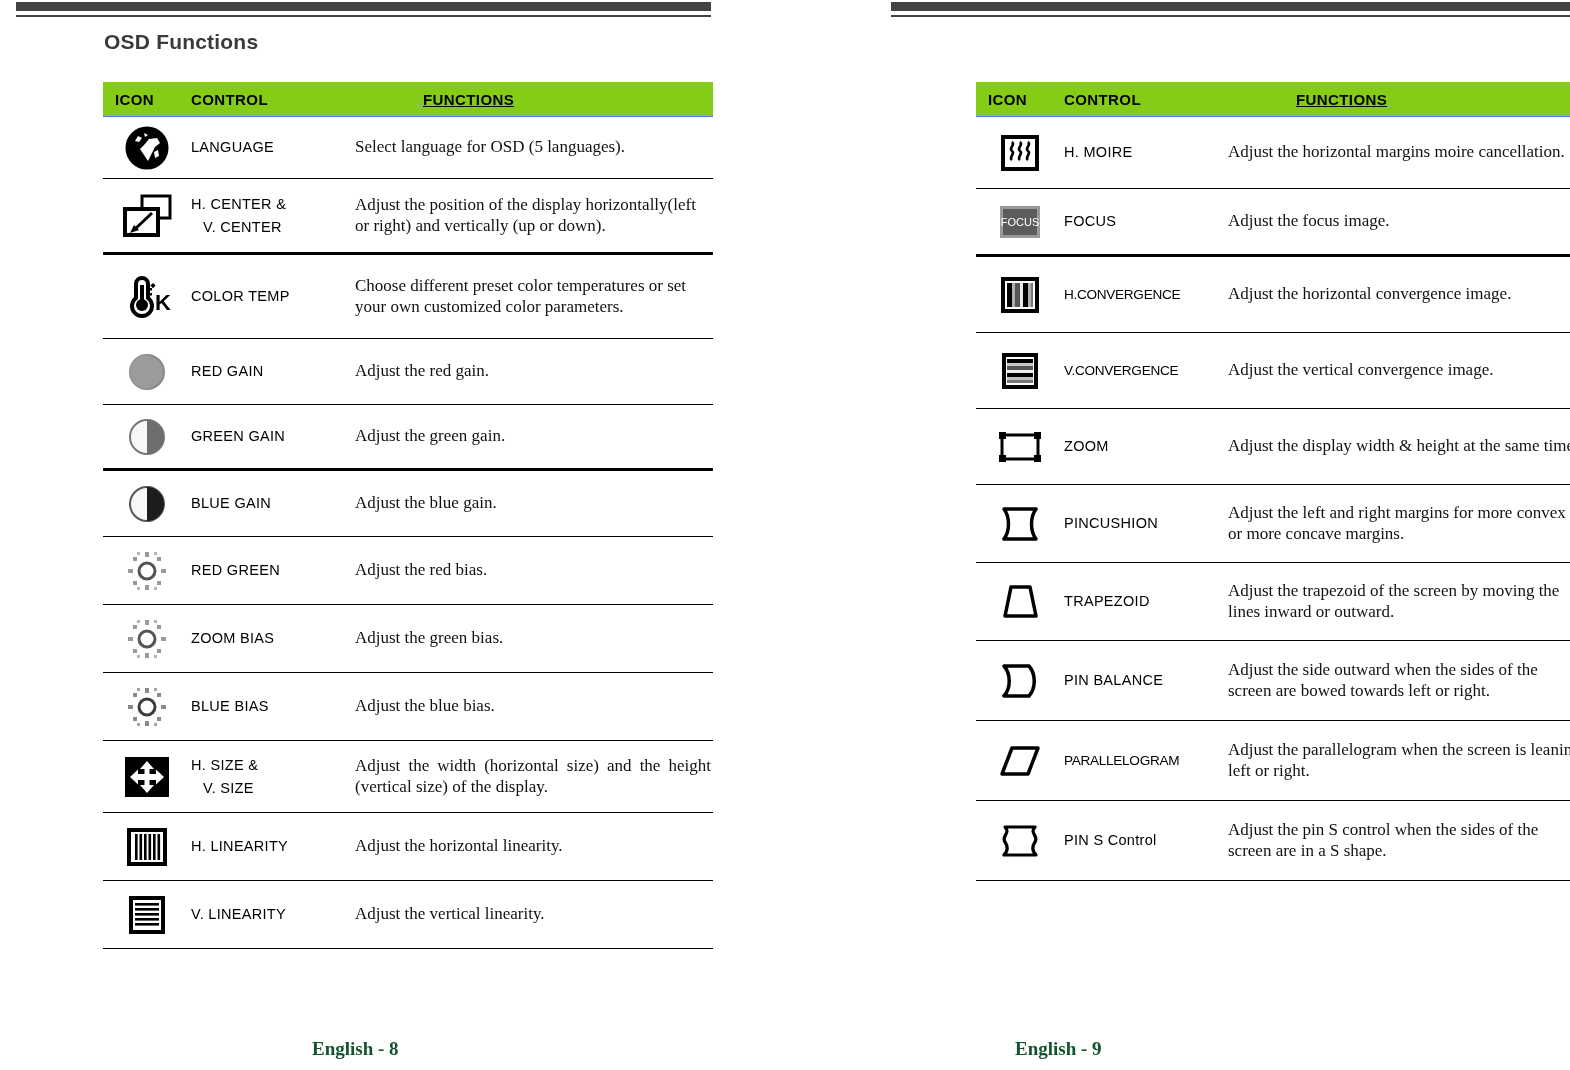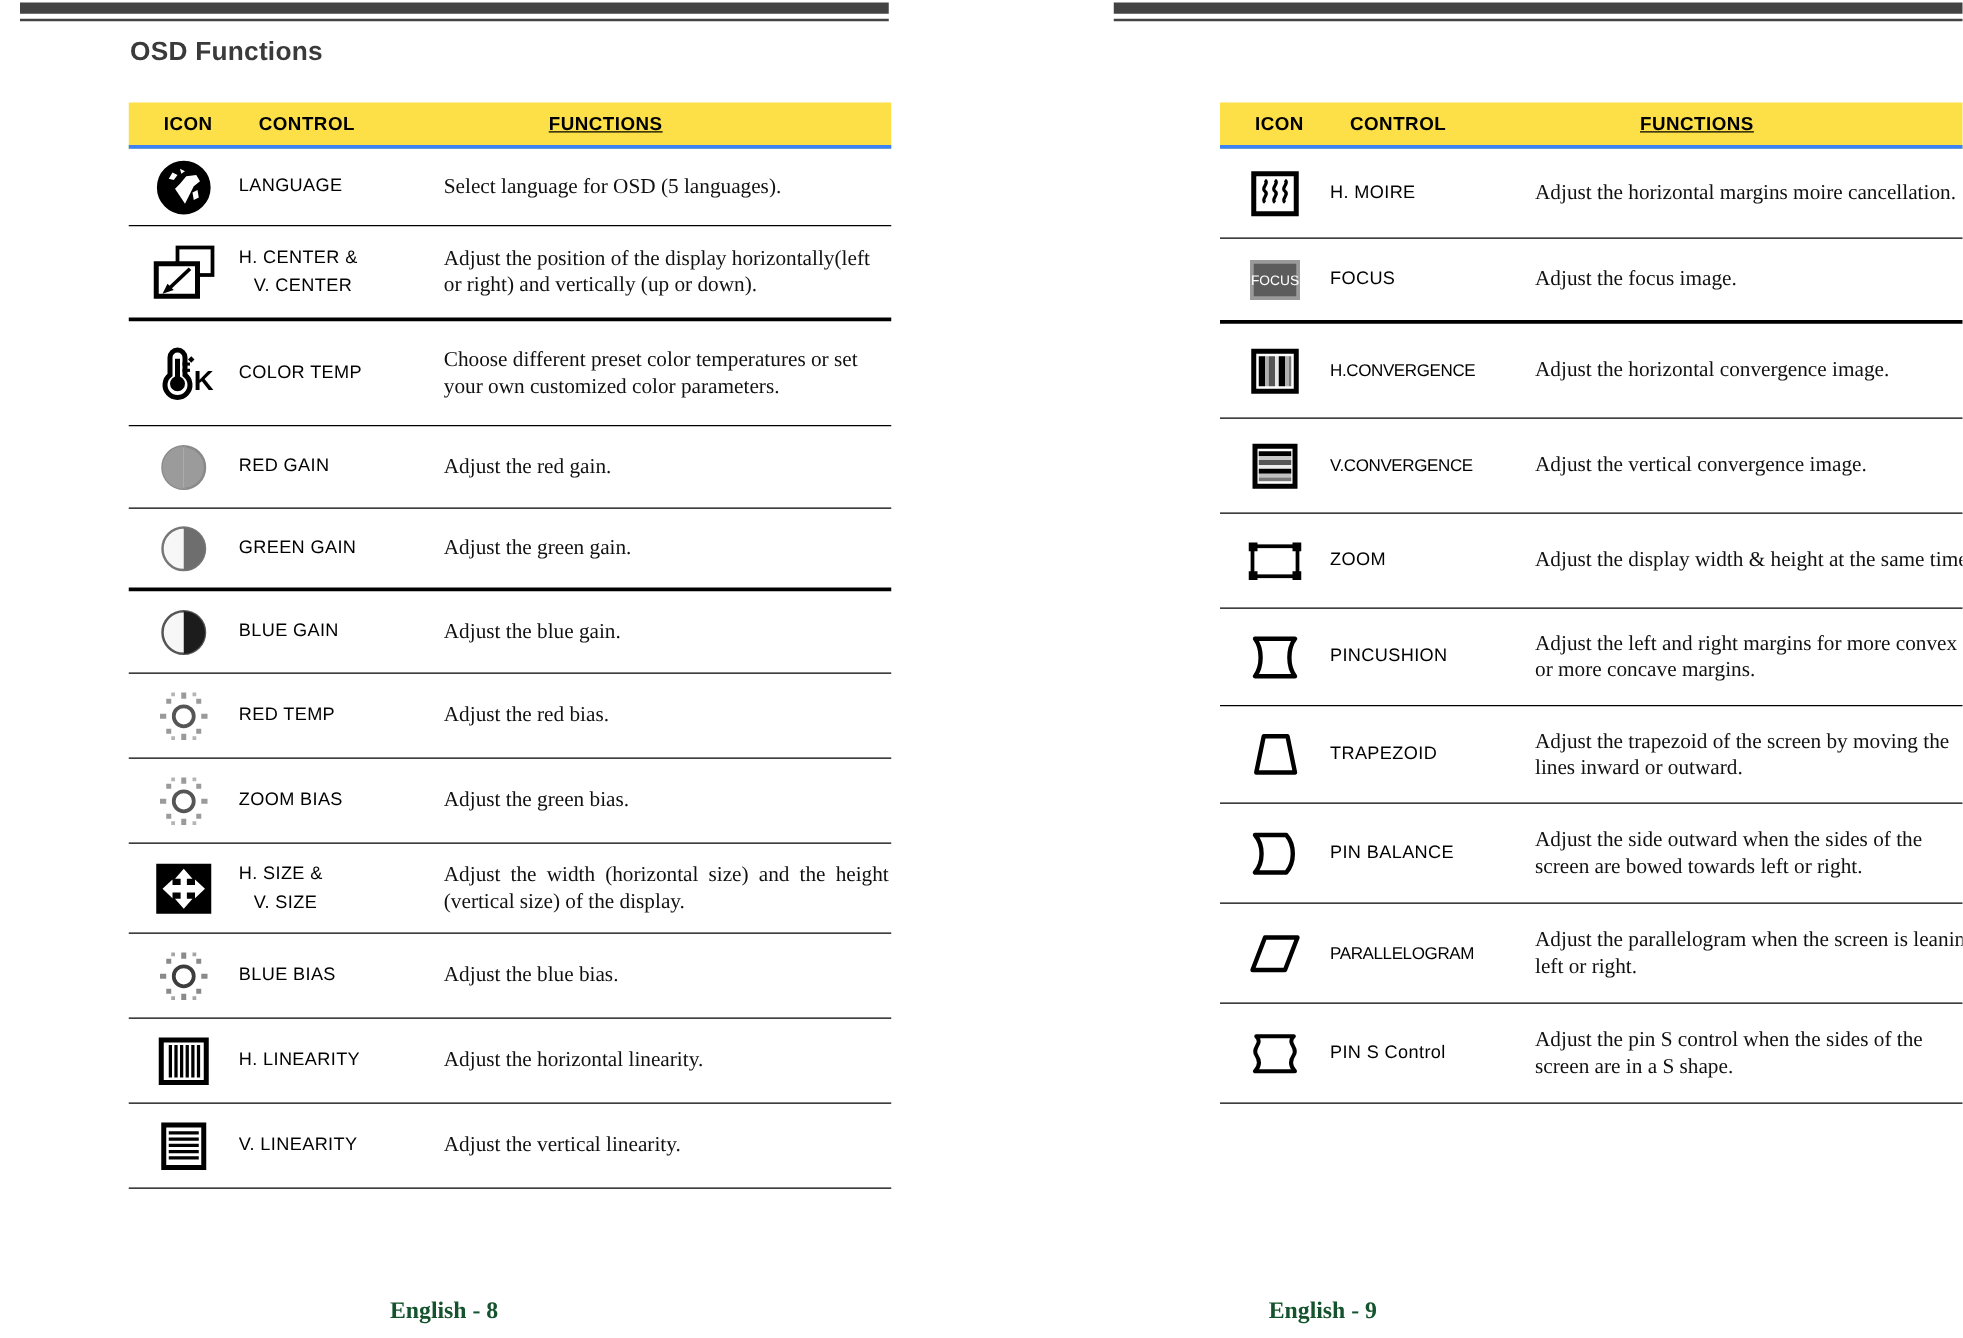--- a/index.html
+++ b/index.html
@@ -59,26 +59,25 @@
   }
 
   
   .osd-table {
     position: absolute;
     box-sizing: border-box;
   }
   .left-table  { left: 87px; top: 82px;  width: 610px; }
 
   .thead {
-    background: #fde047;
+    background: #84cc16;
     display: flex;
     align-items: center;
     height: 34px;
-    border-bottom: 3px solid #3b82f6;
-    padding-left: 16px;
+    border-bottom: 1px solid #3b82f6;
   }
   .th {
     font-size: 15px;
     font-weight: bold;
     color: #000;
     letter-spacing: 0.4px;
   }
   .th-icon    { width: 88px; padding-left: 12px; box-sizing: border-box; }
   .th-control { width: 160px; box-sizing: border-box; }
   .th-func    { flex: 1; text-align: left; padding-left: 72px; box-sizing: border-box; text-decoration: underline; }
@@ -262,21 +261,21 @@
             <rect x="32" y="8" width="4" height="4" fill="#9a9a9a"></rect>
             <rect x="8" y="32" width="4" height="4" fill="#9a9a9a"></rect>
             <rect x="32" y="32" width="4" height="4" fill="#9a9a9a"></rect>
             <rect x="12" y="3" width="3" height="3" fill="#b5b5b5"></rect>
             <rect x="29" y="3" width="3" height="3" fill="#b5b5b5"></rect>
             <rect x="12" y="38" width="3" height="3" fill="#b5b5b5"></rect>
             <rect x="29" y="38" width="3" height="3" fill="#b5b5b5"></rect>
           </svg>
         </div>
         <div class="cell-control">
-          <span>RED TEMP</span>
+          <span>RED GREEN</span>
         </div>
         <div class="cell-func">Adjust the red bias.</div>
       </div>
 
       <div class="trow" style="min-height:68px">
         <div class="cell-icon">
           <svg class="ic" width="44" height="44" viewBox="0 0 44 44">
             <circle cx="22" cy="22" r="8" fill="none" stroke="#555" stroke-width="3"></circle>
             <rect x="20" y="3" width="4" height="5" fill="#9a9a9a"></rect>
             <rect x="20" y="36" width="4" height="5" fill="#9a9a9a"></rect>
@@ -291,34 +290,20 @@
             <rect x="12" y="38" width="3" height="3" fill="#b5b5b5"></rect>
             <rect x="29" y="38" width="3" height="3" fill="#b5b5b5"></rect>
           </svg>
         </div>
         <div class="cell-control">
           <span>ZOOM BIAS</span>
         </div>
         <div class="cell-func">Adjust the green bias.</div>
       </div>
 
-      <div class="trow" style="min-height:72px">
-        <div class="cell-icon">
-          <svg class="ic" width="48" height="44" viewBox="0 0 48 44">
-            <rect x="2" y="2" width="44" height="40" fill="#000"></rect>
-            <path d="M24 6 L31 14 L26.5 14 L26.5 19 L33 19 L33 14.5 L41 22 L33 29.5 L33 25 L26.5 25 L26.5 30 L31 30 L24 38 L17 30 L21.5 30 L21.5 25 L15 25 L15 29.5 L7 22 L15 14.5 L15 19 L21.5 19 L21.5 14 L17 14 Z" fill="#fff"></path>
-          </svg>
-        </div>
-        <div class="cell-control two-line">
-          <span>H. SIZE &amp;</span>
-          <span class="l2">V. SIZE</span>
-        </div>
-        <div class="cell-func justify">Adjust the width (horizontal size) and the height (vertical size) of the display.</div>
-      </div>
-
       <div class="trow" style="min-height:68px">
         <div class="cell-icon">
           <svg class="ic" width="44" height="44" viewBox="0 0 44 44">
             <circle cx="22" cy="22" r="8" fill="none" stroke="#3d3d3d" stroke-width="3"></circle>
             <rect x="20" y="3" width="4" height="5" fill="#8a8a8a"></rect>
             <rect x="20" y="36" width="4" height="5" fill="#8a8a8a"></rect>
             <rect x="3" y="20" width="5" height="4" fill="#8a8a8a"></rect>
             <rect x="36" y="20" width="5" height="4" fill="#8a8a8a"></rect>
             <rect x="8" y="8" width="4" height="4" fill="#8a8a8a"></rect>
             <rect x="32" y="8" width="4" height="4" fill="#8a8a8a"></rect>
@@ -329,20 +314,34 @@
             <rect x="12" y="38" width="3" height="3" fill="#a5a5a5"></rect>
             <rect x="29" y="38" width="3" height="3" fill="#a5a5a5"></rect>
           </svg>
         </div>
         <div class="cell-control">
           <span>BLUE BIAS</span>
         </div>
         <div class="cell-func">Adjust the blue bias.</div>
       </div>
 
+      <div class="trow" style="min-height:72px">
+        <div class="cell-icon">
+          <svg class="ic" width="48" height="44" viewBox="0 0 48 44">
+            <rect x="2" y="2" width="44" height="40" fill="#000"></rect>
+            <path d="M24 6 L31 14 L26.5 14 L26.5 19 L33 19 L33 14.5 L41 22 L33 29.5 L33 25 L26.5 25 L26.5 30 L31 30 L24 38 L17 30 L21.5 30 L21.5 25 L15 25 L15 29.5 L7 22 L15 14.5 L15 19 L21.5 19 L21.5 14 L17 14 Z" fill="#fff"></path>
+          </svg>
+        </div>
+        <div class="cell-control two-line">
+          <span>H. SIZE &amp;</span>
+          <span class="l2">V. SIZE</span>
+        </div>
+        <div class="cell-func justify">Adjust the width (horizontal size) and the height (vertical size) of the display.</div>
+      </div>
+
       <div class="trow" style="min-height:68px">
         <div class="cell-icon">
           <svg class="ic" width="42" height="42" viewBox="0 0 42 42">
             <rect x="3" y="4" width="36" height="34" fill="#fff" stroke="#000" stroke-width="4"></rect>
             <rect x="9" y="8" width="2.6" height="26" fill="#000"></rect>
             <rect x="13.5" y="8" width="2.6" height="26" fill="#000"></rect>
             <rect x="18" y="8" width="2.6" height="26" fill="#000"></rect>
             <rect x="22.5" y="8" width="2.6" height="26" fill="#000"></rect>
             <rect x="27" y="8" width="2.6" height="26" fill="#000"></rect>
             <rect x="31.5" y="8" width="2.6" height="26" fill="#000"></rect>

